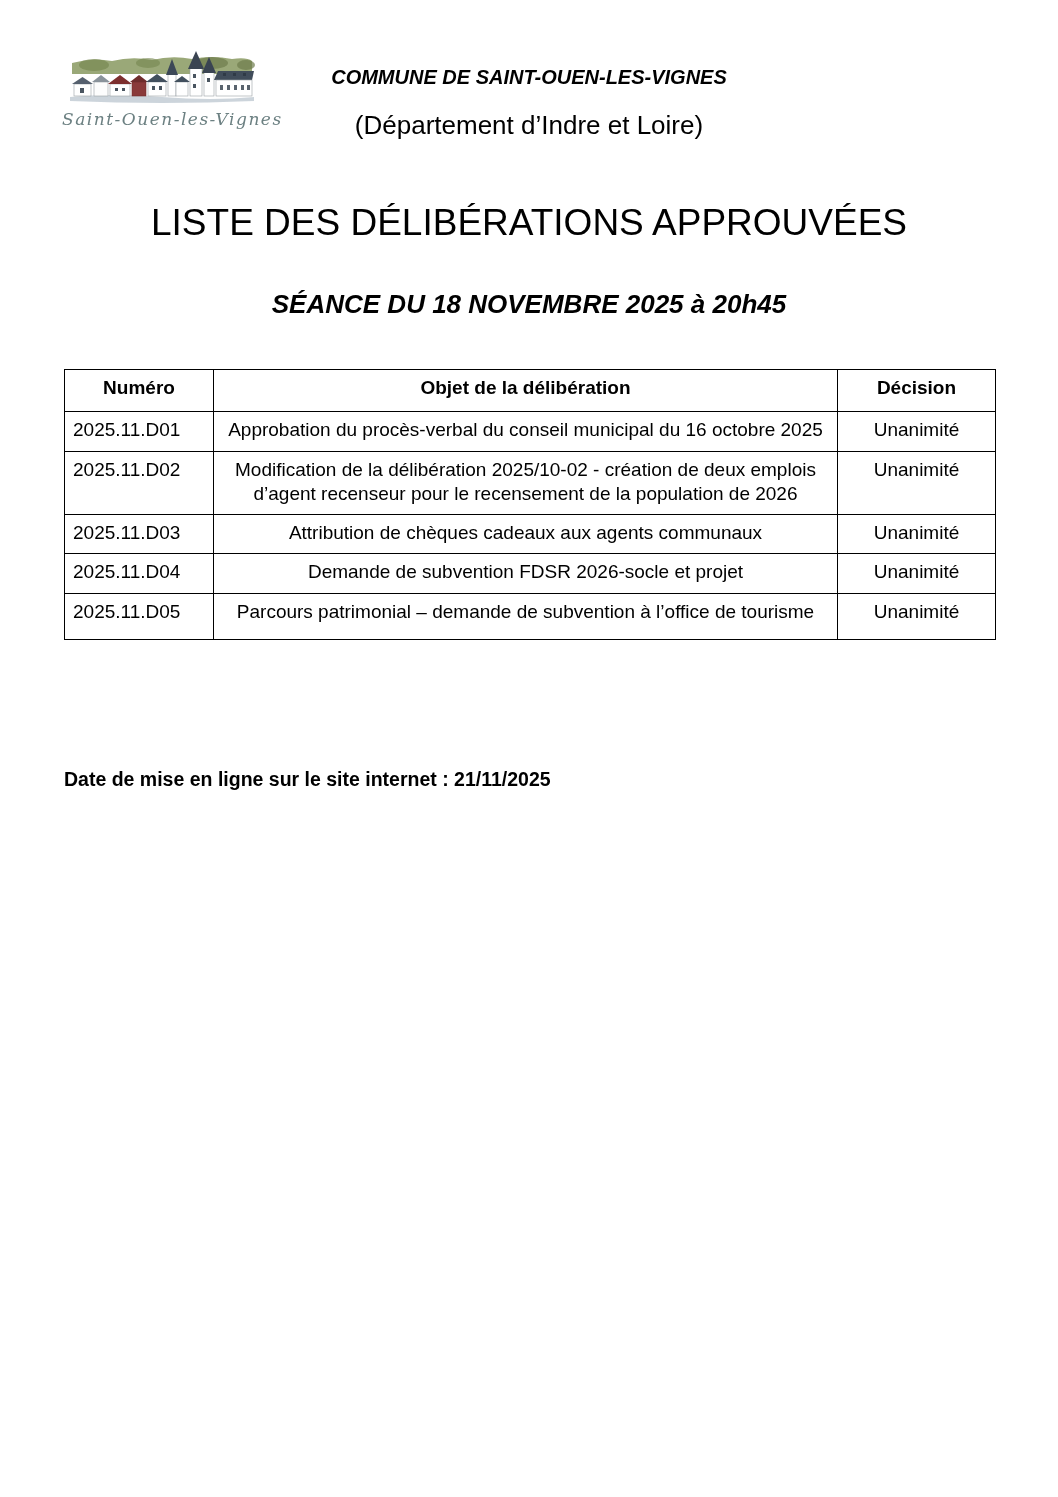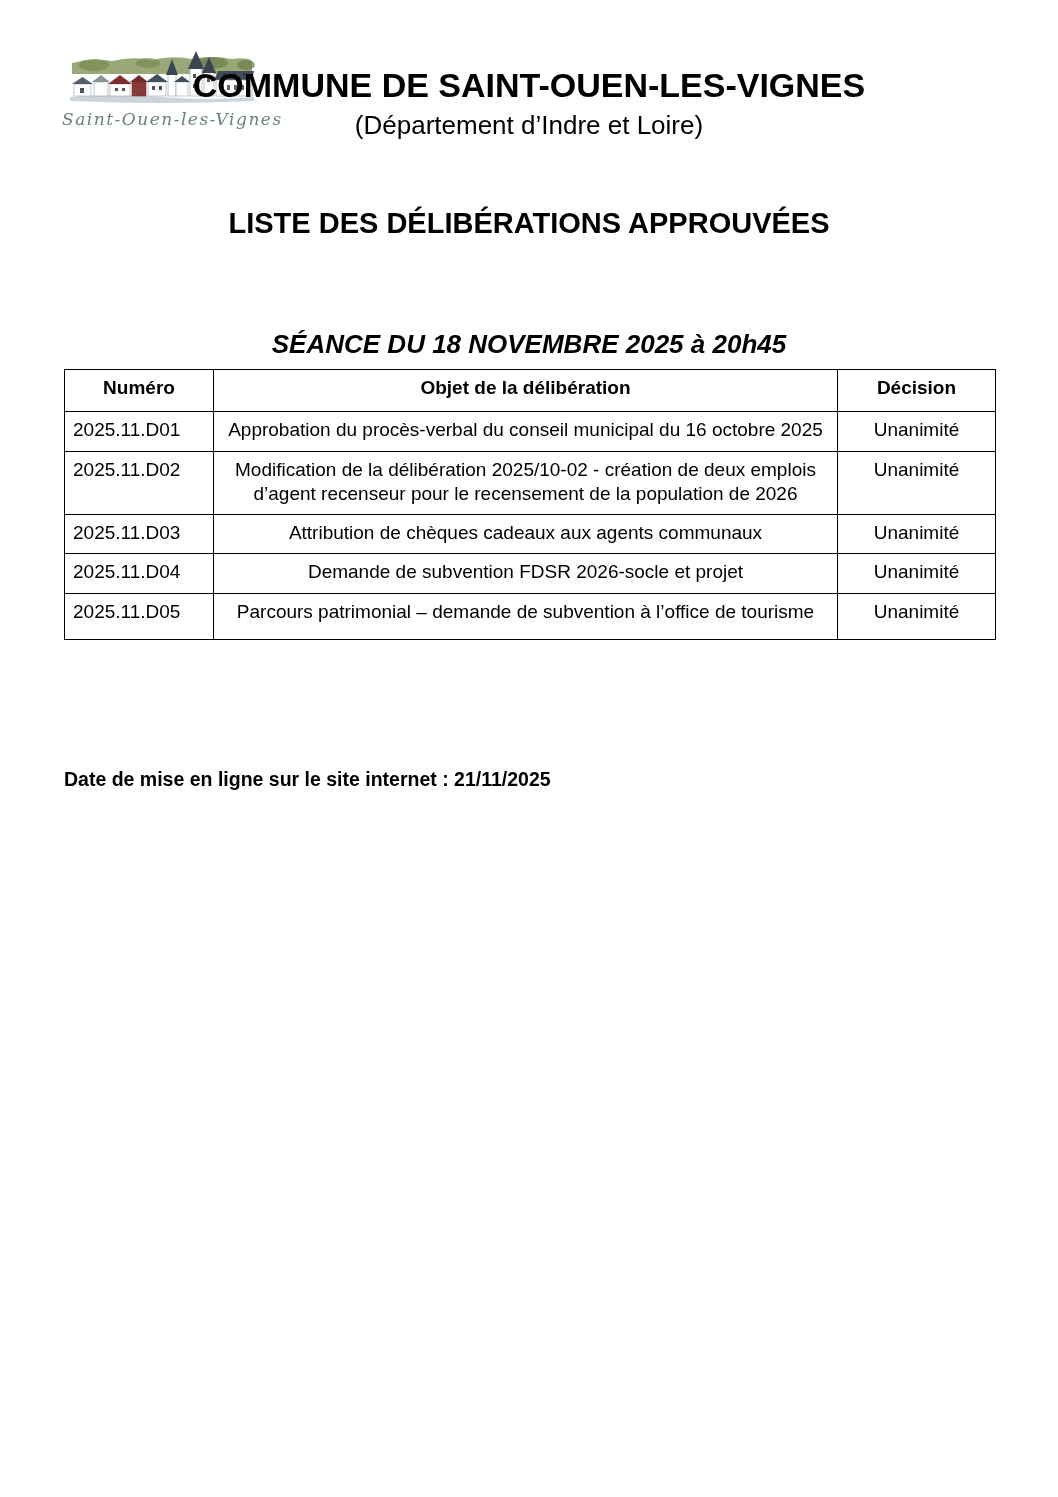--- a/index.html
+++ b/index.html
@@ -32,24 +32,24 @@
     white-space: nowrap;
   }
 
   .center-line {
     position: absolute;
     left: 0;
     width: 100%;
     text-align: center;
     white-space: nowrap;
   }
-  .commune-title { top: 66px;  font-size: 34px; font-weight: bold; }
+  .commune-title { top: 66px;  font-size: 20px; font-weight: bold; font-style: italic; }
   .department    { top: 110px; font-size: 26px; font-weight: normal; }
-  .doc-title     { top: 204px; font-size: 29px; font-weight: bold; line-height: 38px; }
-  .session       { top: 289px; font-size: 26px; font-weight: bold; font-style: italic; margin-top: 40px; }
+  .doc-title     { top: 204px; font-size: 37px; font-weight: normal; line-height: 38px; }
+  .session       { top: 289px; font-size: 26px; font-weight: bold; font-style: italic; }
 
   
   table.delib {
     position: absolute;
     left: 64px;
     top: 369px;
     width: 931px;
     border-collapse: collapse;
     table-layout: fixed;
     font-size: 19px;

